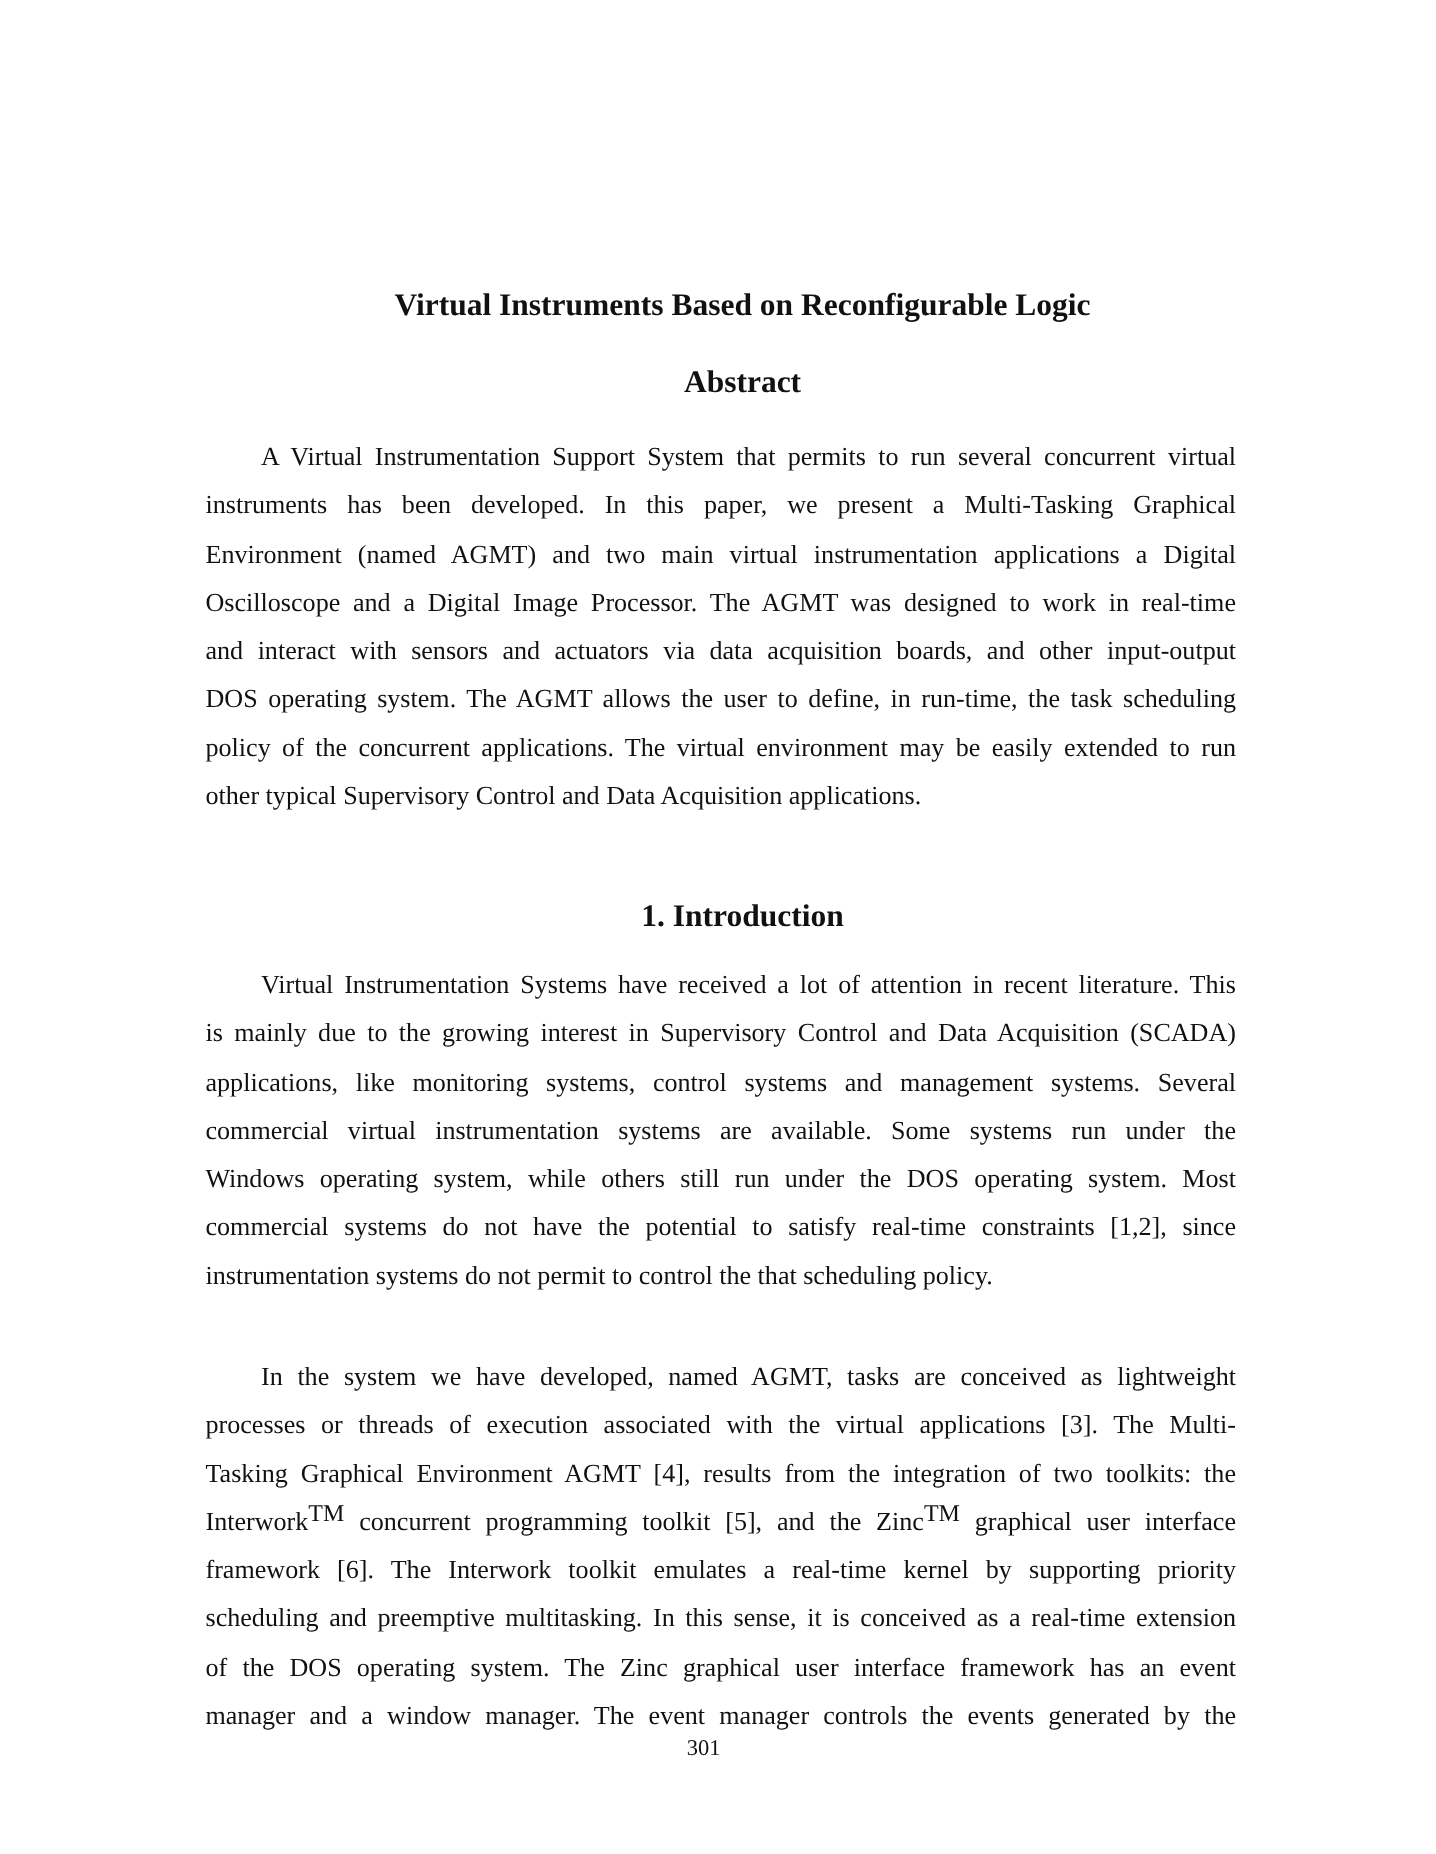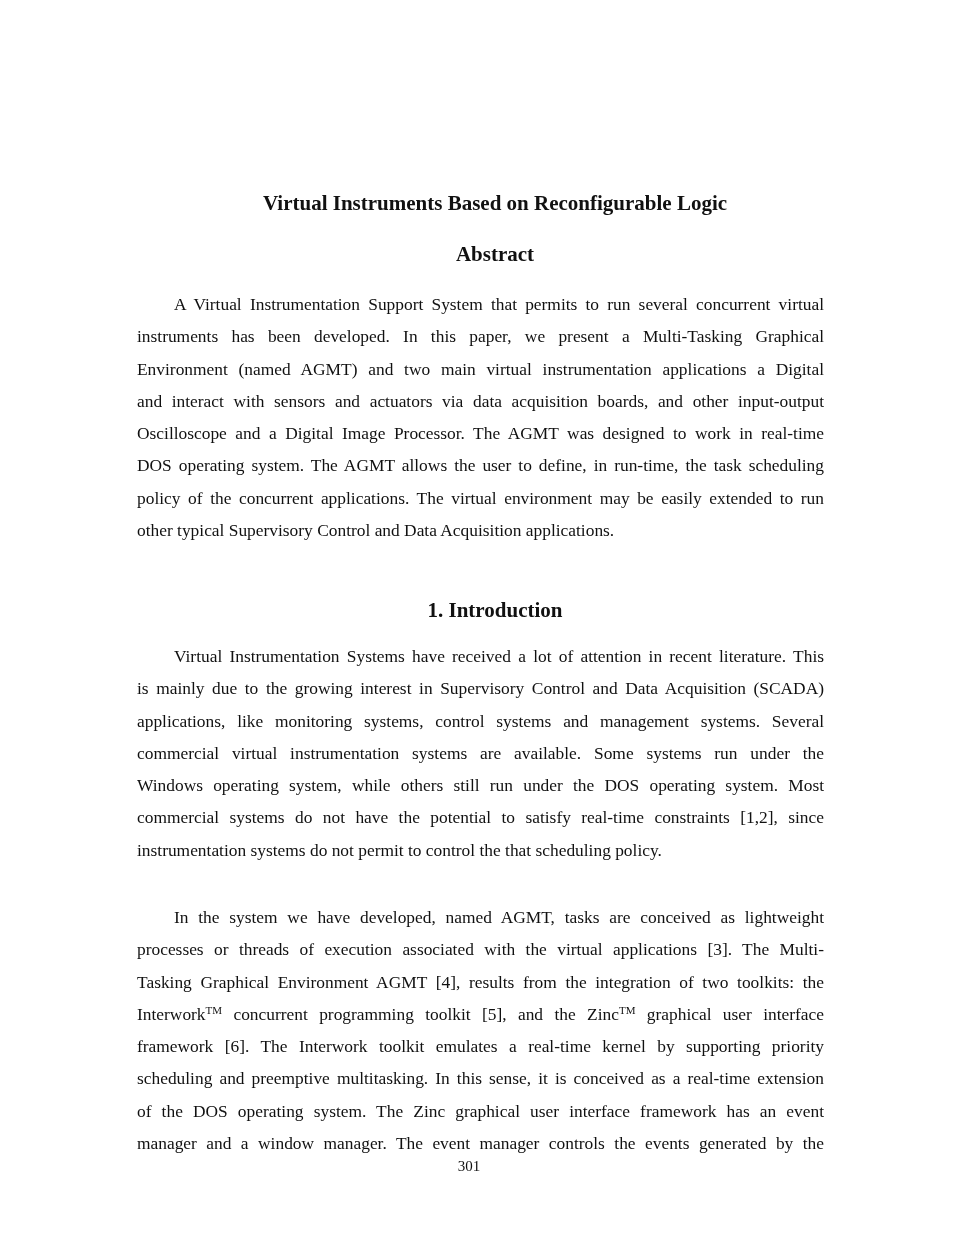--- a/index.html
+++ b/index.html
@@ -9,37 +9,37 @@
            font-weight: bold; font-size: 21px; }
   .h-abstract { position: absolute; left: 0; width: 990px; top: 242px; text-align: center;
                 font-weight: bold; font-size: 21px; }
   .h-intro { position: absolute; left: 0; width: 990px; top: 598px; text-align: center;
              font-weight: bold; font-size: 21px; }
   .para { position: absolute; left: 137px; width: 687px; }
   .line { height: 32.3px; line-height: 32.3px; font-size: 17.4px; white-space: nowrap;
           text-align: justify; text-align-last: justify; }
   .line.last { text-align-last: left; }
   .line.indent { padding-left: 37px; }
-  sup { font-size: 11px; vertical-align: 6px; line-height: 0; }
+  sup { font-size: 16px; vertical-align: 6px; line-height: 0; }
   .pagenum { position: absolute; left: 0; width: 938px; top: 1158px; text-align: center;
              font-size: 15px; }
 </style>
 </head>
 <body>
 
 <div class="title">Virtual Instruments Based on Reconfigurable Logic</div>
 
 <div class="h-abstract">Abstract</div>
 
 <div class="para" style="top:288px;">
   <div class="line indent">A Virtual Instrumentation Support System that permits to run several concurrent virtual</div>
   <div class="line">instruments has been developed. In this paper, we present a Multi-Tasking Graphical</div>
   <div class="line">Environment (named AGMT) and two main virtual instrumentation applications a Digital</div>
+  <div class="line">Oscilloscope and a Digital Image Processor. The AGMT was designed to work in real-time</div>
   <div class="line">and interact with sensors and actuators via data acquisition boards, and other input-output</div>
-  <div class="line">Oscilloscope and a Digital Image Processor. The AGMT was designed to work in real-time</div>
   <div class="line">DOS operating system. The AGMT allows the user to define, in run-time, the task scheduling</div>
   <div class="line">policy of the concurrent applications. The virtual environment may be easily extended to run</div>
   <div class="line last">other typical Supervisory Control and Data Acquisition applications.</div>
 </div>
 
 <div class="h-intro">1. Introduction</div>
 
 <div class="para" style="top:640px;">
   <div class="line indent">Virtual Instrumentation Systems have received a lot of attention in recent literature. This</div>
   <div class="line">is mainly due to the growing interest in Supervisory Control and Data Acquisition (SCADA)</div>

